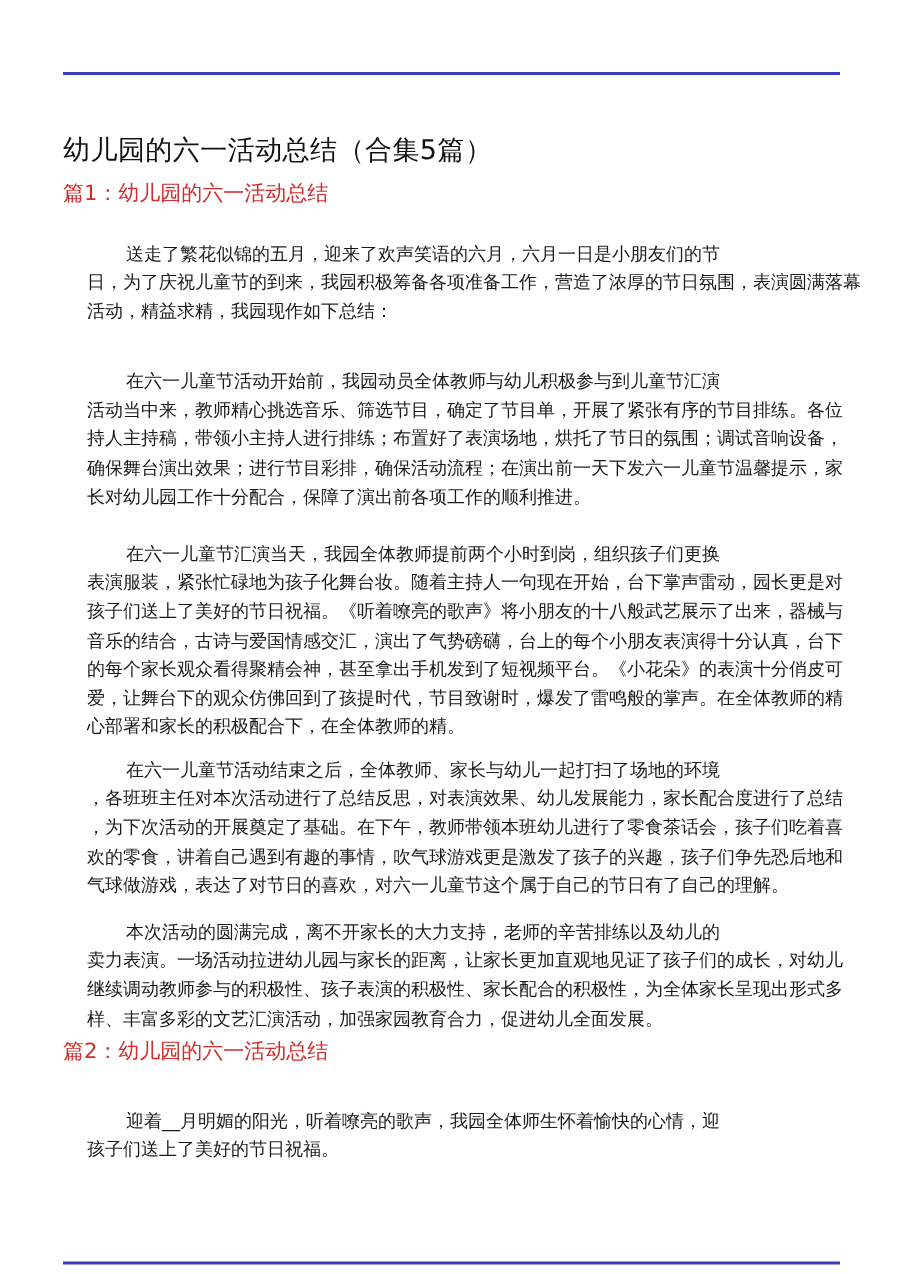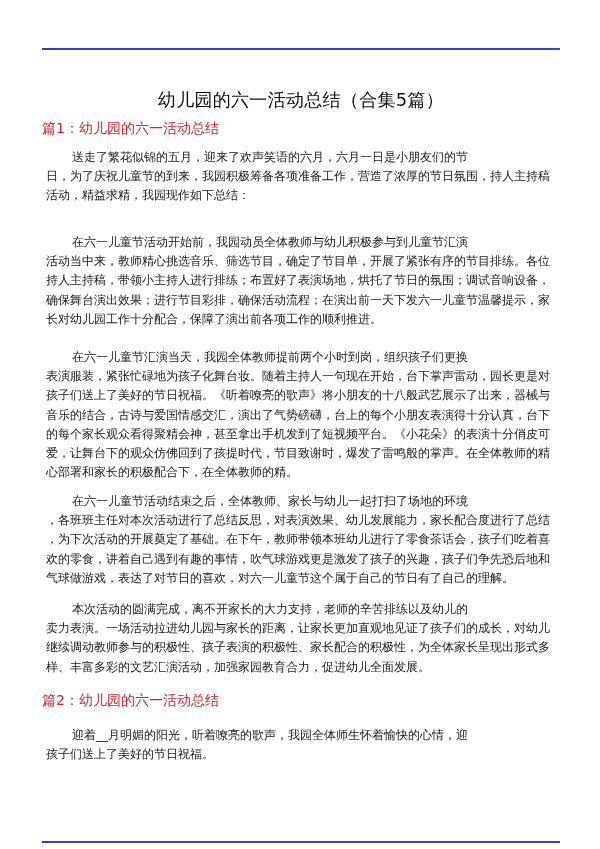--- a/index.html
+++ b/index.html
@@ -2,42 +2,42 @@
 <html><head>
 <meta charset="utf-8">
 <style>
   html, body { margin: 0; padding: 0; background: #ffffff; }
   body { width: 600px; height: 849px; position: relative; overflow: hidden;
          font-family: "DejaVu Sans", "Liberation Sans", sans-serif; color: #1a1a1a; }
   .rule { position: absolute; left: 42px; width: 518px; height: 2px; background: #3a3dbf; }
   .rule.top { top: 48px; }
   .rule.bottom { top: 841px; }
   .page { position: absolute; left: 42px; top: 0; width: 518px; }
-  .title { position: absolute; top: 88px; left: 0; width: 518px; text-align: center;
+  .title { position: absolute; top: 88px; left: 0; width: 518px; 
            font-size: 18px; color: #111; letter-spacing: 0.3px; }
   .section-heading { position: absolute; left: 0; font-size: 14px; color: #d42a2a;
                      font-weight: normal; }
   .para { position: absolute; left: 0; width: 518px; font-size: 12px; line-height: 19.2px;
-          color: #1a1a1a; text-align: justify; margin: 4px; }
+          color: #1a1a1a; text-align: justify; margin: 16px; }
   .para .line { display: block; white-space: nowrap; }
   .para .indent { padding-left: 26px; }
 </style>
 </head>
 <body>
 
 <div class="rule top"></div>
 
 <div class="page">
   <div class="title">幼儿园的六一活动总结（合集5篇）</div>
 
   <div class="section-heading" style="top:120px;">篇1：幼儿园的六一活动总结</div>
 
   <div class="para" style="top:144px;">
     <span class="line indent">送走了繁花似锦的五月，迎来了欢声笑语的六月，六月一日是小朋友们的节</span>
-    <span class="line">日，为了庆祝儿童节的到来，我园积极筹备各项准备工作，营造了浓厚的节日氛围，持人主持稿</span>
+    <span class="line">日，为了庆祝儿童节的到来，我园积极筹备各项准备工作，营造了浓厚的节日氛围，表演圆满落幕</span>
     <span class="line">活动，精益求精，我园现作如下总结：</span>
   </div>
 
   <div class="para" style="top:229px;">
     <span class="line indent">在六一儿童节活动开始前，我园动员全体教师与幼儿积极参与到儿童节汇演</span>
     <span class="line">活动当中来，教师精心挑选音乐、筛选节目，确定了节目单，开展了紧张有序的节目排练。各位</span>
     <span class="line">持人主持稿，带领小主持人进行排练；布置好了表演场地，烘托了节日的氛围；调试音响设备，</span>
     <span class="line">确保舞台演出效果；进行节目彩排，确保活动流程；在演出前一天下发六一儿童节温馨提示，家</span>
     <span class="line">长对幼儿园工作十分配合，保障了演出前各项工作的顺利推进。</span>
   </div>

